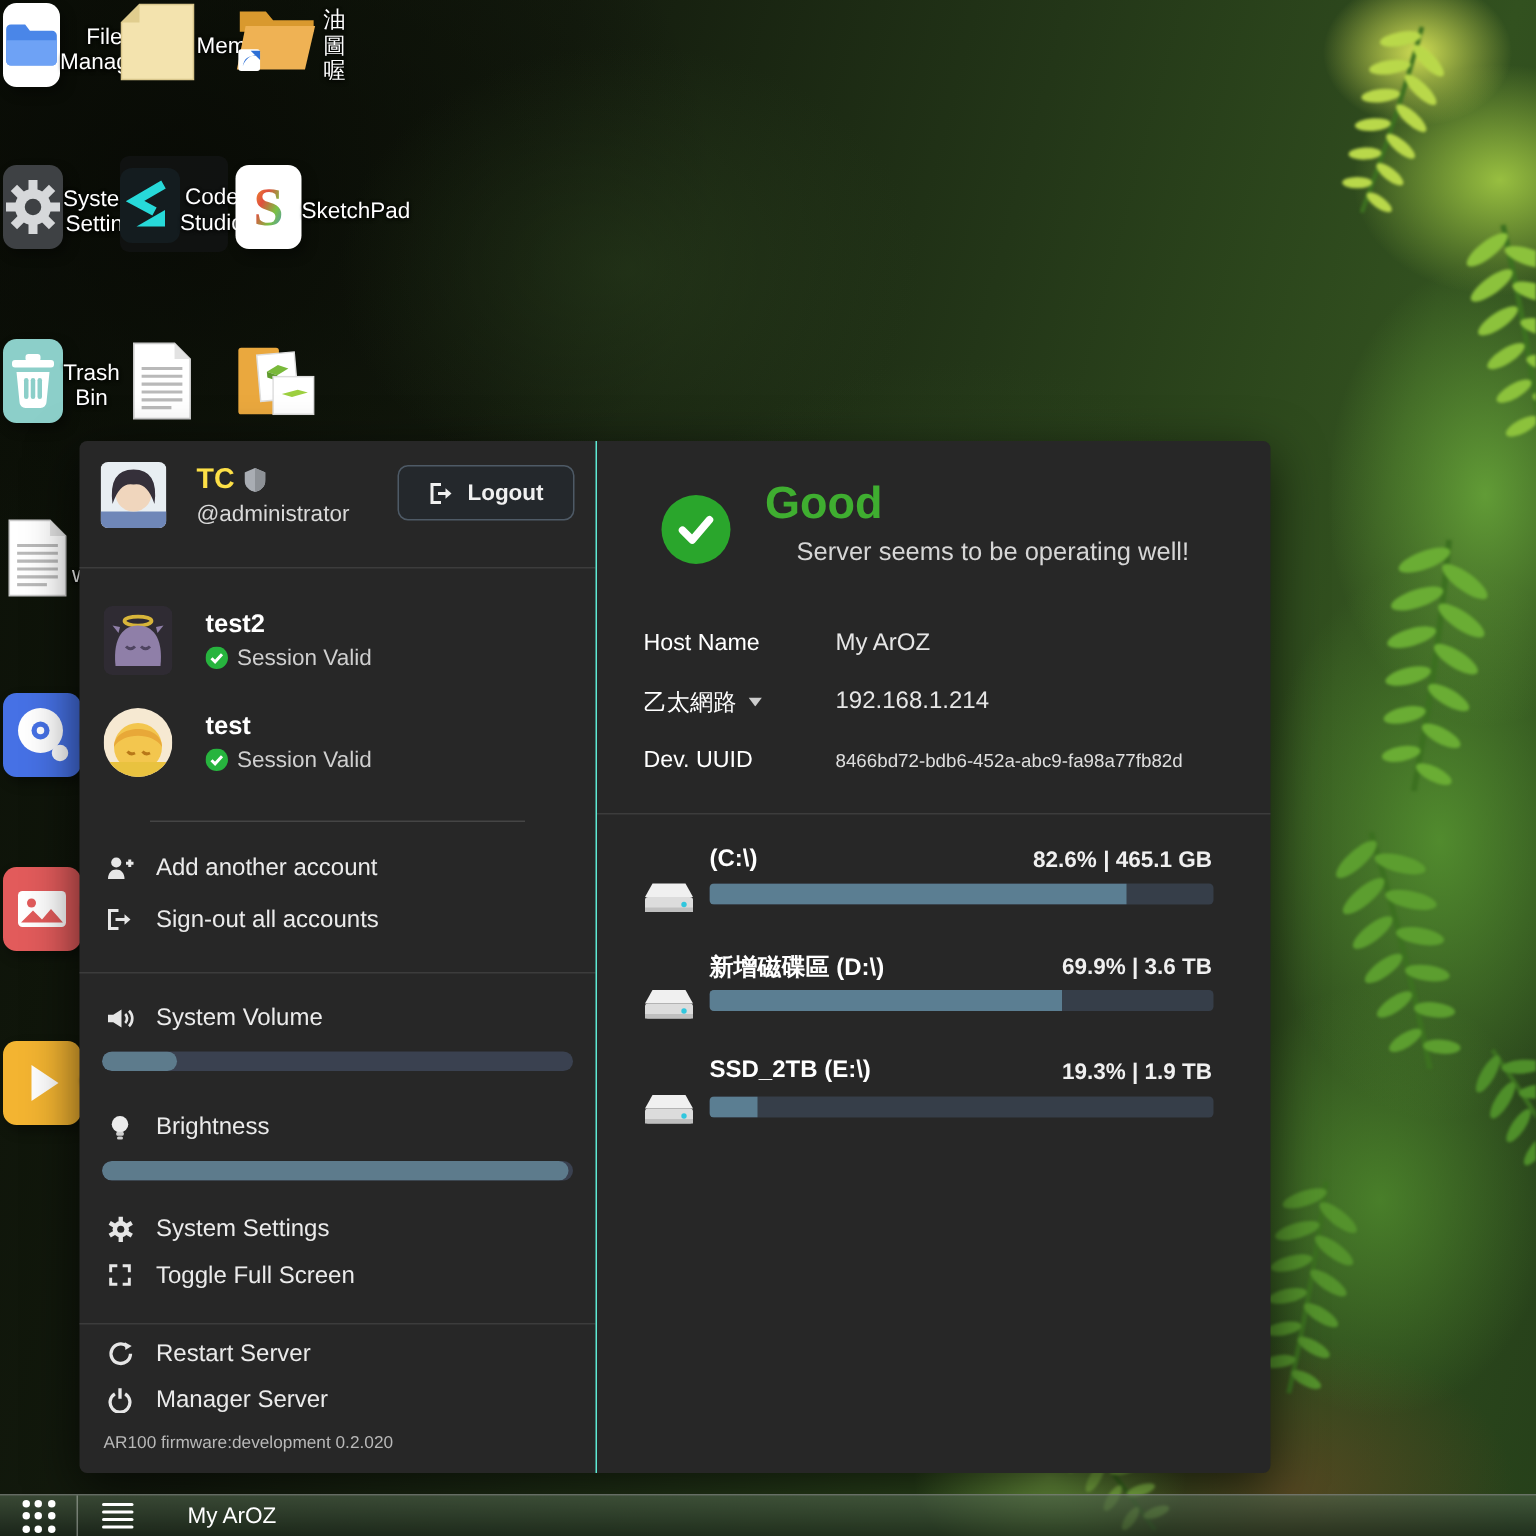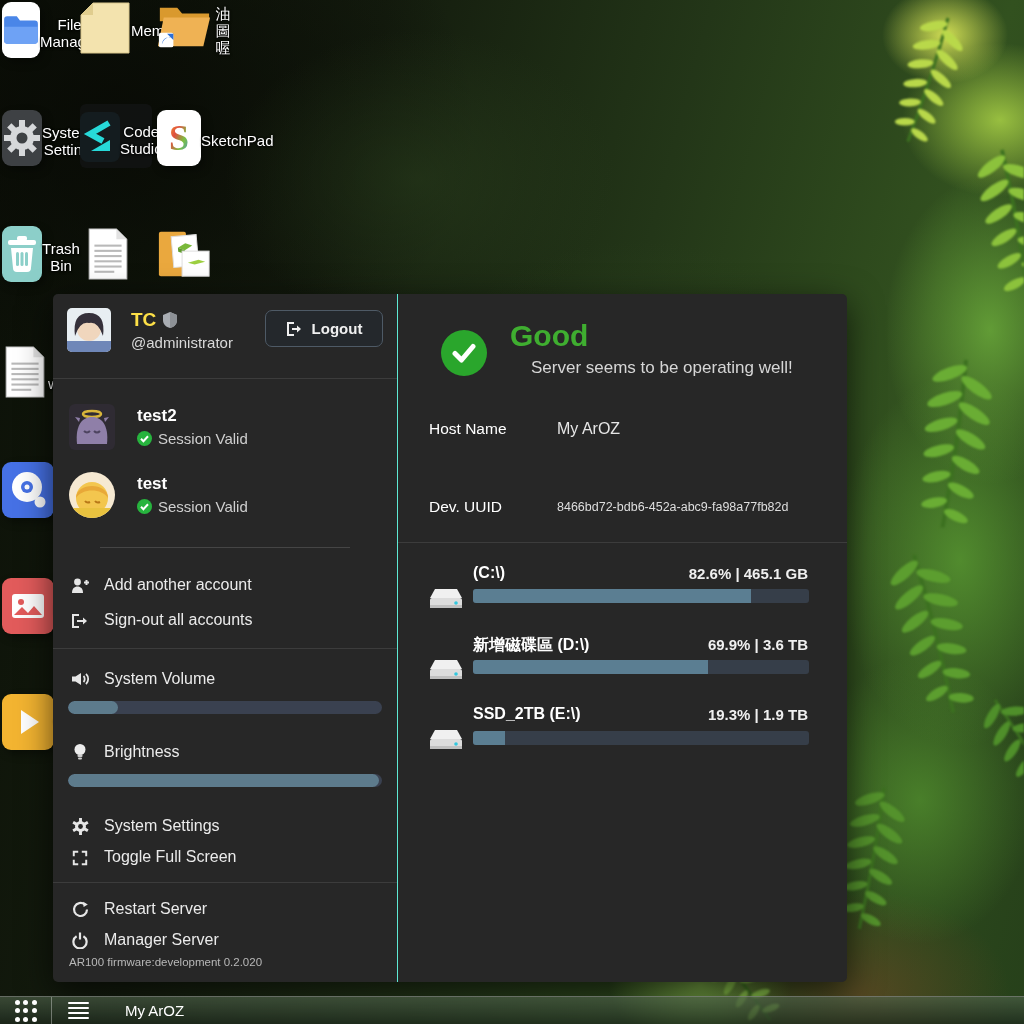--- a/index.html
+++ b/index.html
@@ -47,21 +47,21 @@
   .user-handle{position:absolute;left:78px;top:40px;font-size:15px;color:#d9d9d9;}
   .logout-btn{position:absolute;left:212px;top:16px;width:118px;height:37px;border-radius:7px;border:1px solid #4e5a66;background:#24282c;
     display:flex;align-items:center;justify-content:center;gap:9px;color:#f0f0f0;font-size:15px;font-weight:bold;cursor:pointer;box-sizing:border-box;}
   
   .acct{position:absolute;left:16px;display:flex;gap:22px;cursor:pointer;}
   .acct-avatar{width:46px;height:46px;border-radius:6px;overflow:hidden;flex:none;}
   .acct-avatar.round{border-radius:50%;}
   .acct-name{font-size:17px;font-weight:bold;color:#ffffff;line-height:20px;margin-top:2px;}
   .acct-status{display:flex;align-items:center;gap:6px;font-size:15px;color:#cfcfcf;margin-top:4px;}
   
-  .menu-item{position:absolute;left:16px;display:flex;align-items:flex-end;gap:13px;height:24px;color:#ebebeb;font-size:16px;cursor:pointer;}
+  .menu-item{position:absolute;left:16px;display:flex;align-items:flex-start;gap:13px;height:24px;color:#ebebeb;font-size:16px;cursor:pointer;}
   .mi-icon{width:22px;display:flex;justify-content:center;}
   .slider-label{position:absolute;left:16px;display:flex;align-items:center;gap:13px;height:22px;color:#ebebeb;font-size:16px;}
   .slider{position:absolute;left:15px;width:314px;height:13px;border-radius:7px;background:#3a4150;overflow:hidden;cursor:pointer;}
   .slider .fill{height:100%;background:#5d7b8c;border-radius:7px;}
   .panel-footer{position:absolute;left:16px;top:662px;font-size:11.5px;color:#b8b8b8;}
   
   .check-circle{position:absolute;left:43px;top:36px;width:46px;height:46px;border-radius:50%;background:#2aa62c;display:flex;align-items:center;justify-content:center;}
   .status-title{position:absolute;left:112px;top:25px;font-size:30px;font-weight:bold;color:#3fae30;}
   .status-sub{position:absolute;left:112px;top:64px;font-size:17px;color:#d6d6d6;margin-left:21px;}
   .info-row{position:absolute;left:31px;height:22px;display:flex;align-items:center;}
@@ -487,20 +487,29 @@
     </div>
     <div class="status-title">Good</div>
     <div class="status-sub">Server seems to be operating well!</div>
 
     <div class="info-row" style="top:124px;">
       <span class="info-label">
           <span>Host Name</span>
         </span>
       <span class="info-value">My ArOZ</span>
     </div>
+    <div class="info-row" style="top:163px;">
+      <span class="info-label">
+        <span>乙太網路</span>
+        <svg width="9" height="6" viewBox="0 0 9 6">
+            <path d="M0 0h9L4.5 6z" fill="#cccccc"></path>
+          </svg>
+      </span>
+      <span class="info-value">192.168.1.214</span>
+    </div>
     <div class="info-row" style="top:202px;">
       <span class="info-label">
           <span>Dev. UUID</span>
         </span>
       <span class="info-value small">8466bd72-bdb6-452a-abc9-fa98a77fb82d</span>
     </div>
 
     <div class="divider" style="top:248px;"></div>
 
     <div>

